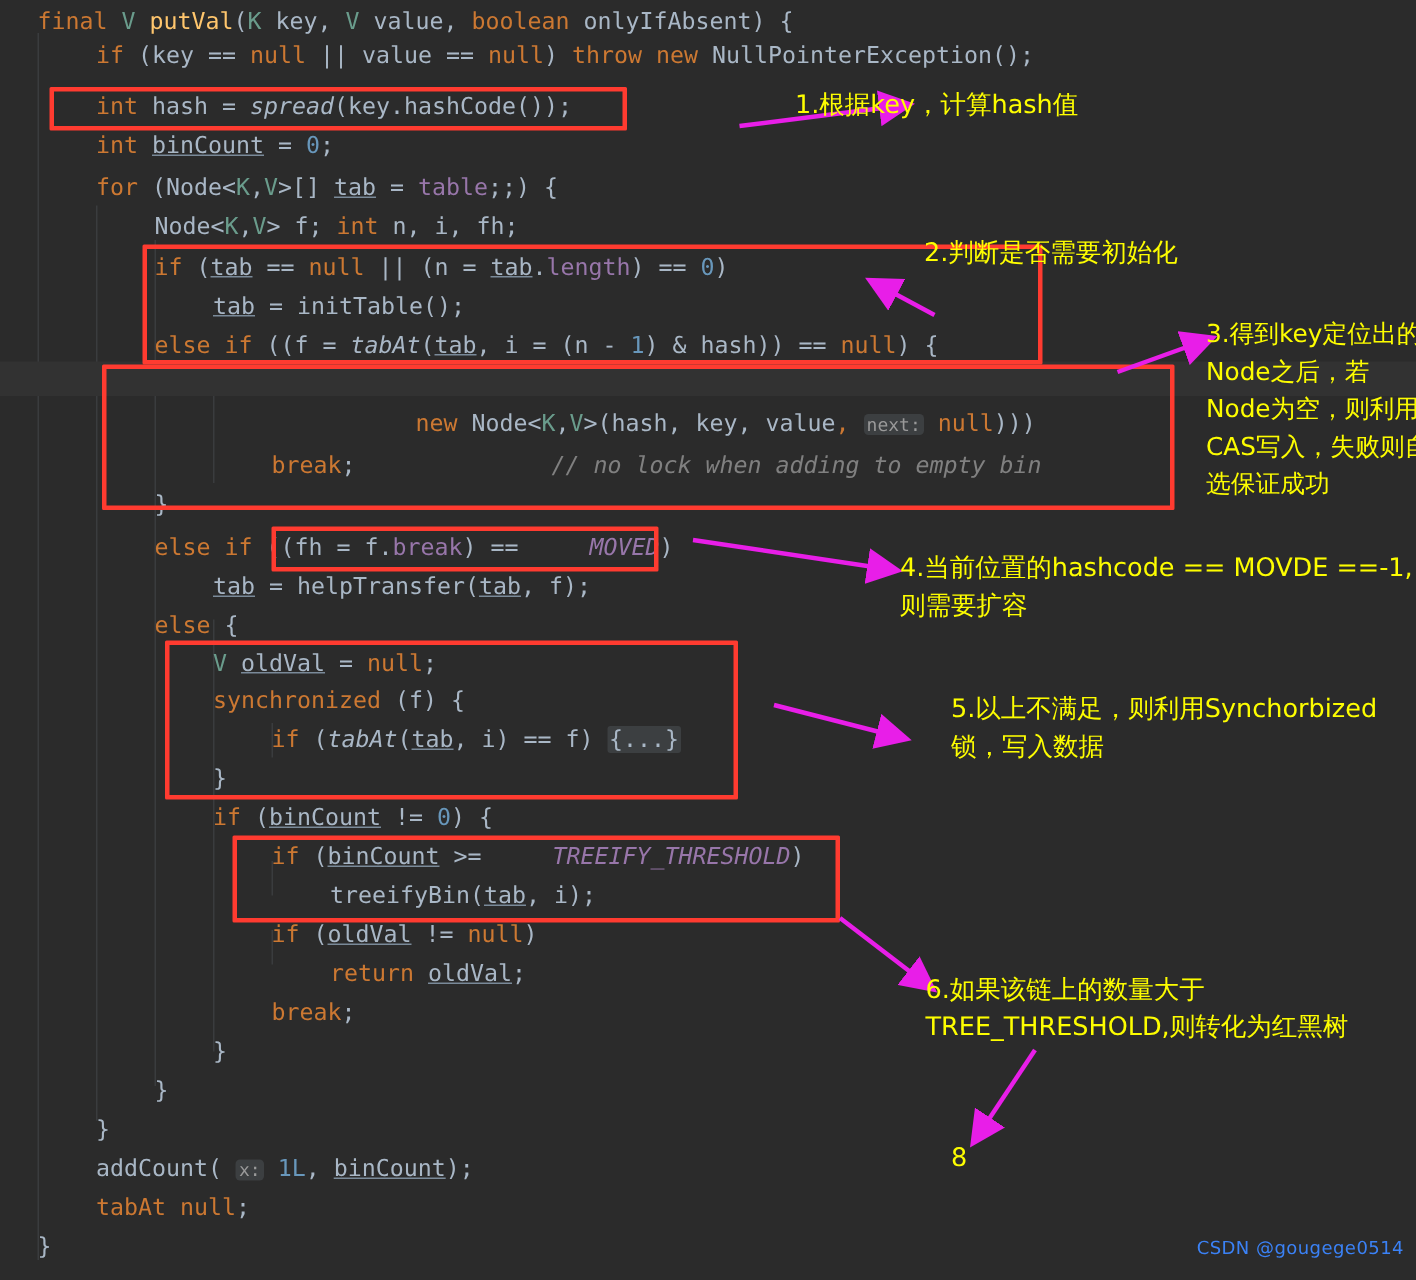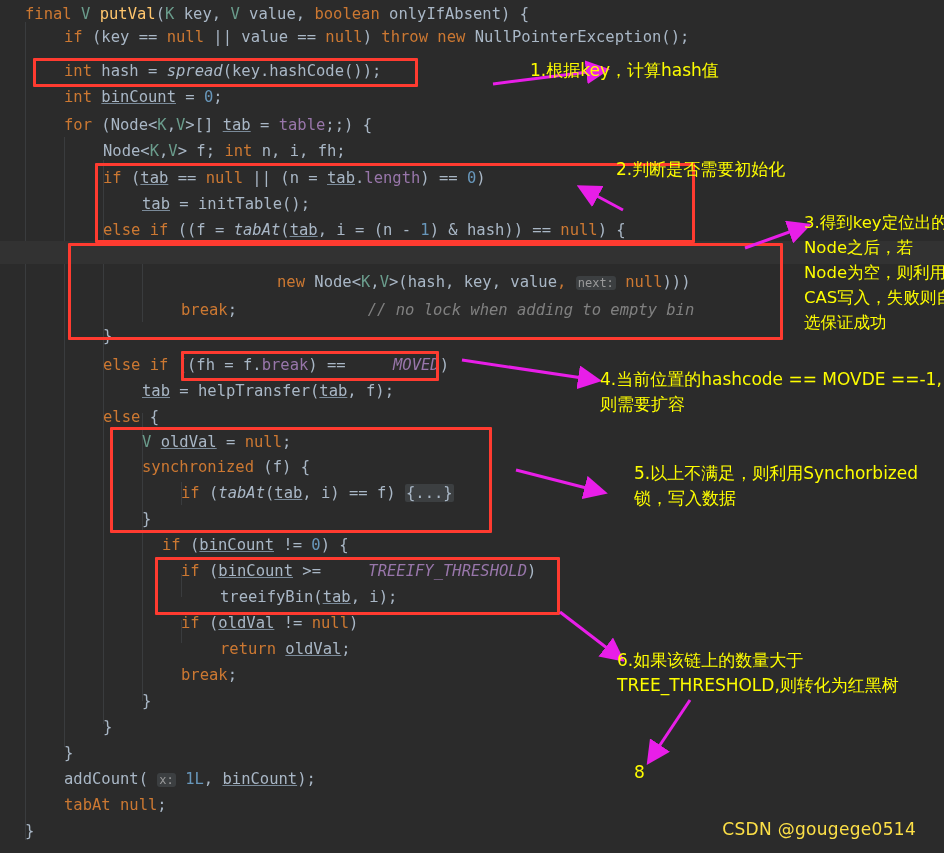--- a/index.html
+++ b/index.html
@@ -52,22 +52,22 @@
     font-family:"DejaVu Sans","Liberation Sans",sans-serif;
     font-size:17px;
     line-height:25px;
     white-space:pre-wrap;
     font-weight:400;
   }
   .note.n3{font-size:16.5px;line-height:25px;width:150px;}
   .note.n8{font-size:17px;}
   
   #watermark{
-    position:absolute;right:28px;bottom:14px;
-    color:#fde047;font-size:17px;
+    position:absolute;right:8px;bottom:14px;
+    color:#3b82f6;font-size:12px;
     font-family:"DejaVu Sans","Liberation Sans",sans-serif;
     letter-spacing:0.3px;
   }
 </style>
 </head>
 <body>
 
 <div id="editor">
 
   <div class="code-layer">
@@ -96,21 +96,21 @@
     <div class="ln" style="top:271px;left:277px;"><span class="kw">new</span> Node&lt;<span class="gen">K</span>,<span class="gen">V</span>&gt;(hash, key, value<span style="color:#cc7832">,</span> <span class="hint">next:</span> <span class="kw">null</span>)))</div>
     <div class="ln" style="top:299px;left:181px;"><span class="kw">break</span>;<span class="txt">              </span><span class="cmt">// no lock when adding to empty bin</span></div>
     <div class="ln" style="top:325px;left:103px;">}</div>
     <div class="ln" style="top:354px;left:103px;"><span class="kw">else if</span> ((fh = f.<span class="field">break</span>) == <span class="stat">MOVED</span>)</div>
     <div class="ln" style="top:380px;left:142px;"><span class="und">tab</span> = helpTransfer(<span class="und">tab</span>, f);</div>
     <div class="ln" style="top:406px;left:103px;"><span class="kw">else</span> {</div>
     <div class="ln" style="top:431px;left:142px;"><span class="gen">V</span> <span class="und">oldVal</span> = <span class="kw">null</span>;</div>
     <div class="ln" style="top:456px;left:142px;"><span class="kw">synchronized</span> (f) {</div>
     <div class="ln" style="top:482px;left:181px;"><span class="kw">if</span> (<span class="ital">tabAt</span>(<span class="und">tab</span>, i) == f) <span class="fold">{...}</span></div>
     <div class="ln" style="top:508px;left:142px;">}</div>
-    <div class="ln" style="top:534px;left:142px;padding-left:20px;"><span class="kw">if</span> (<span class="und">binCount</span> != <span class="num">0</span>) {</div>
+    <div class="ln" style="top:534px;left:142px;"><span class="kw">if</span> (<span class="und">binCount</span> != <span class="num">0</span>) {</div>
     <div class="ln" style="top:560px;left:181px;"><span class="kw">if</span> (<span class="und">binCount</span> &gt;= <span class="stat">TREEIFY_THRESHOLD</span>)</div>
     <div class="ln" style="top:586px;left:220px;">treeifyBin(<span class="und">tab</span>, i);</div>
     <div class="ln" style="top:612px;left:181px;"><span class="kw">if</span> (<span class="und">oldVal</span> != <span class="kw">null</span>)</div>
     <div class="ln" style="top:638px;left:220px;"><span class="kw">return</span> <span class="und">oldVal</span>;</div>
     <div class="ln" style="top:664px;left:181px;"><span class="kw">break</span>;</div>
     <div class="ln" style="top:690px;left:142px;">}</div>
     <div class="ln" style="top:716px;left:103px;">}</div>
     <div class="ln" style="top:742px;left:64px;">}</div>
     <div class="ln" style="top:768px;left:64px;">addCount( <span class="hint">x:</span> <span class="num">1L</span>, <span class="und">binCount</span>);</div>
     <div class="ln" style="top:794px;left:64px;"><span class="kw">tabAt null</span>;</div>

